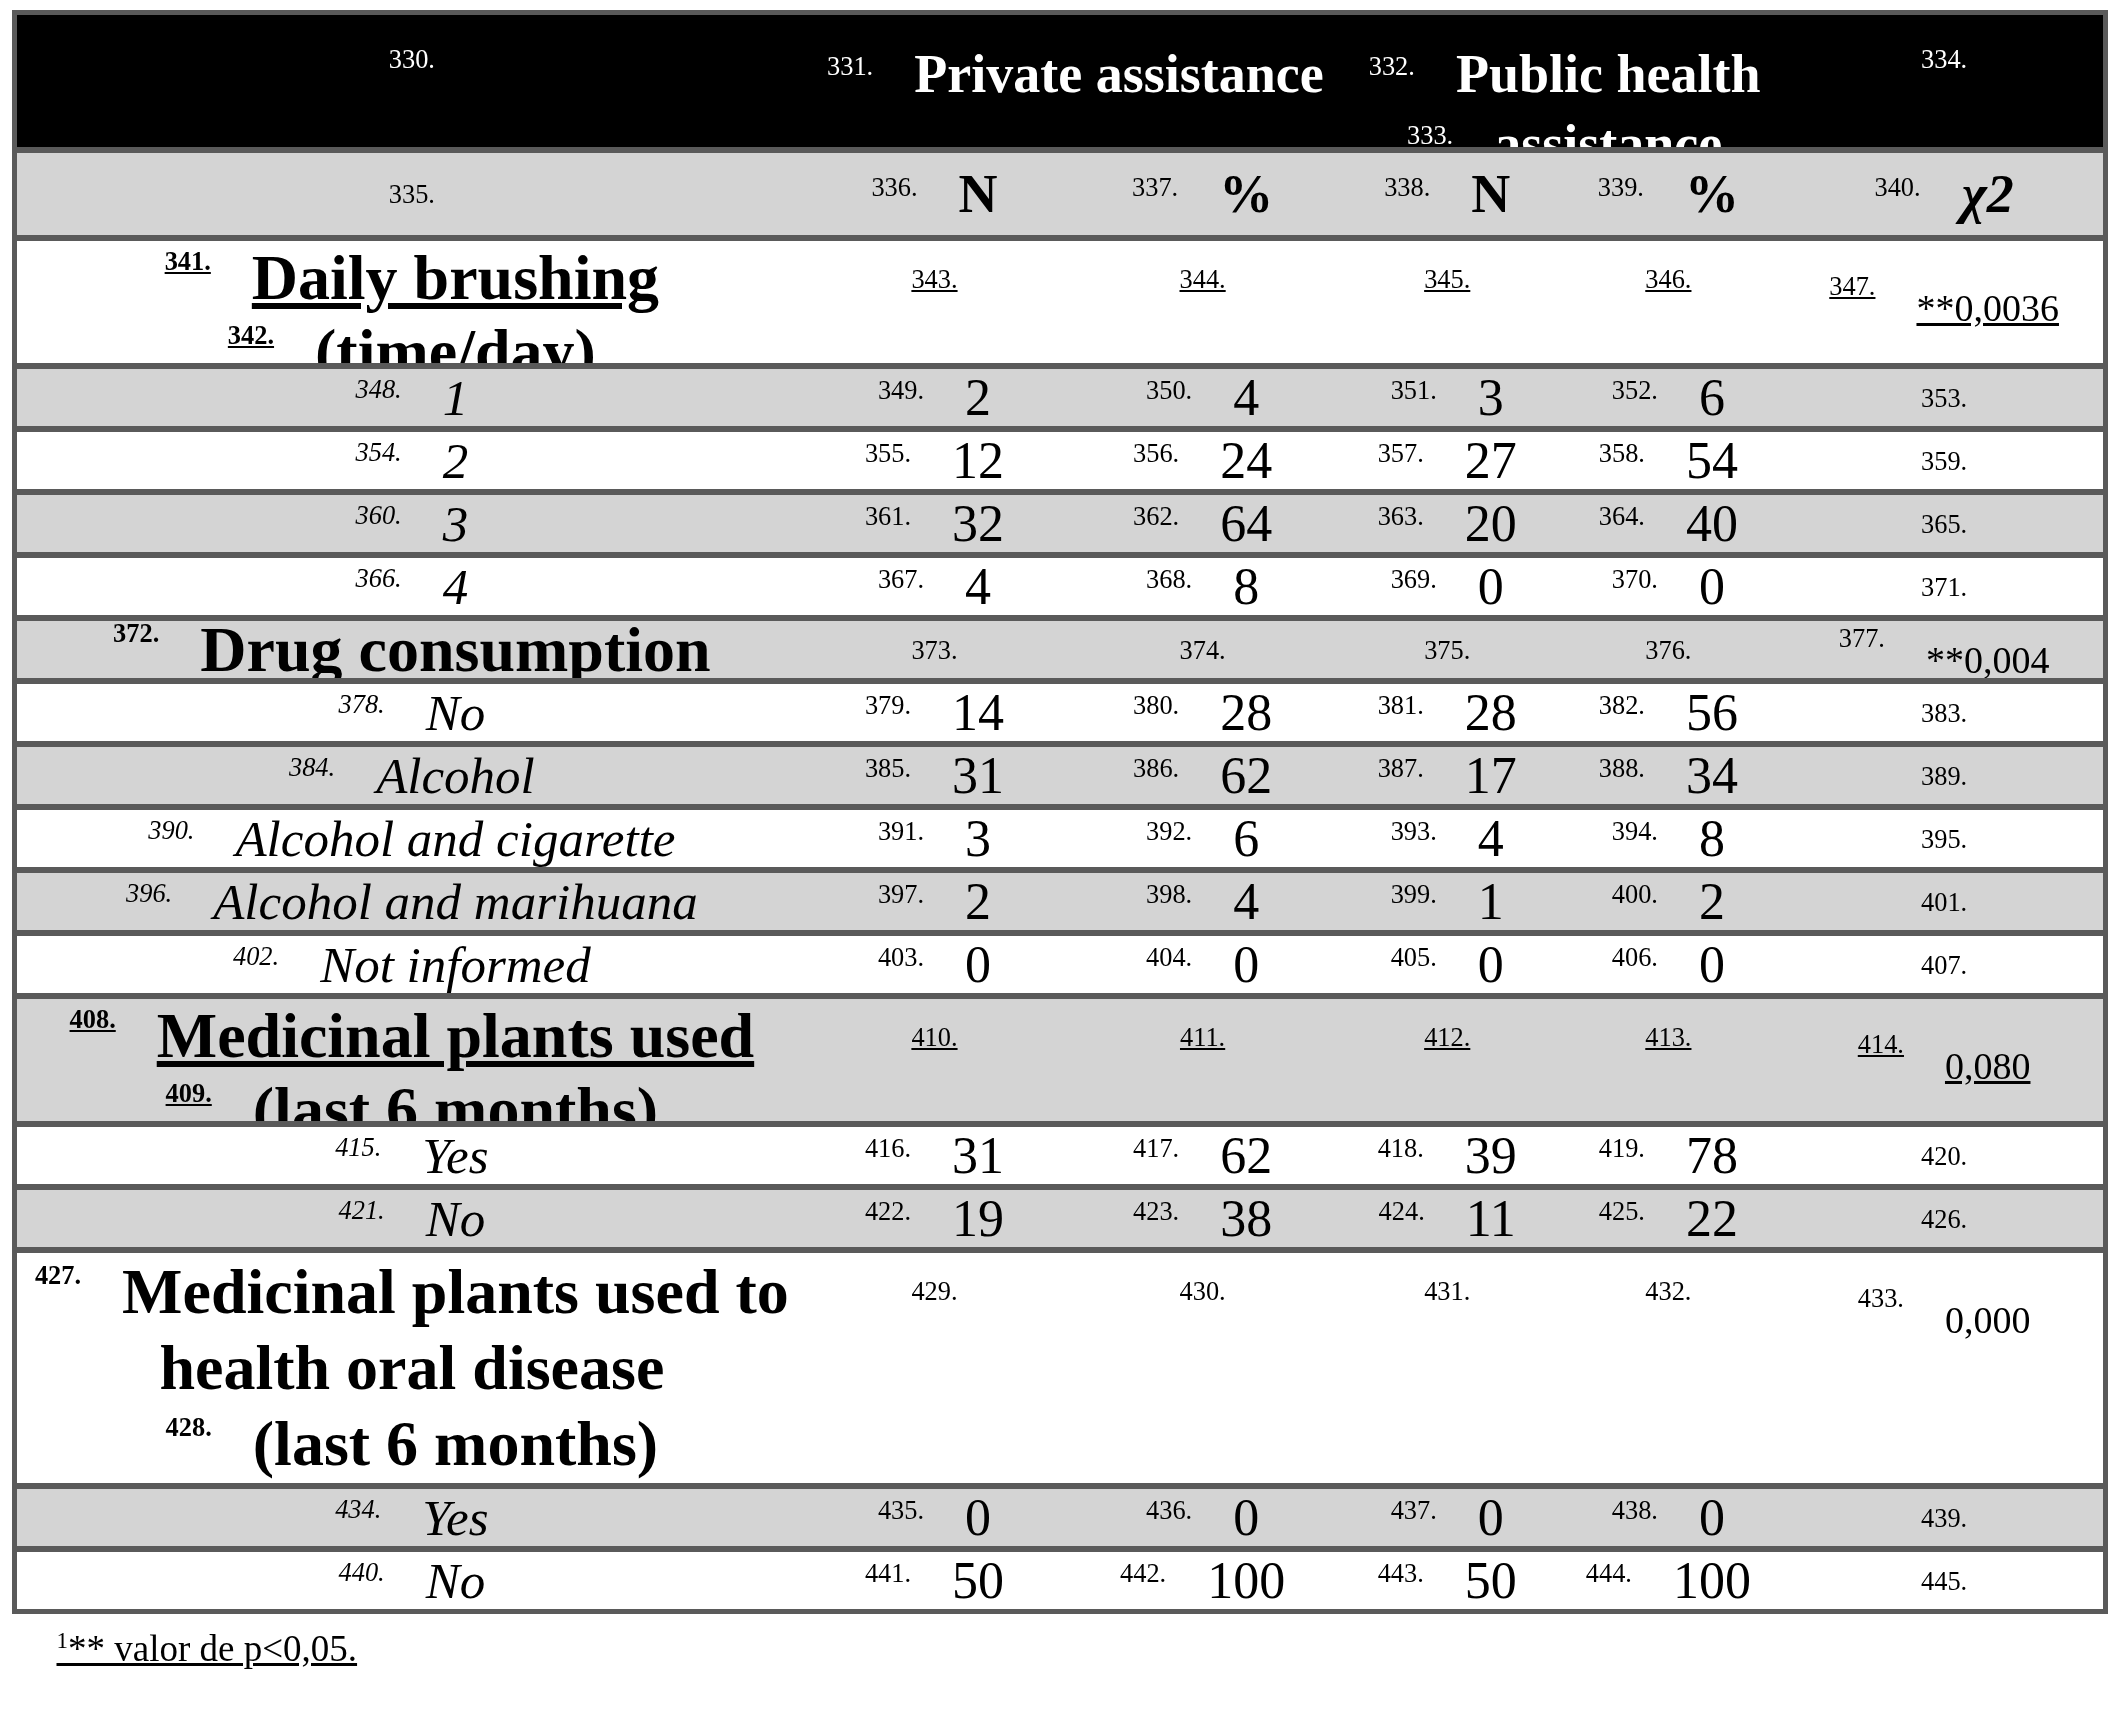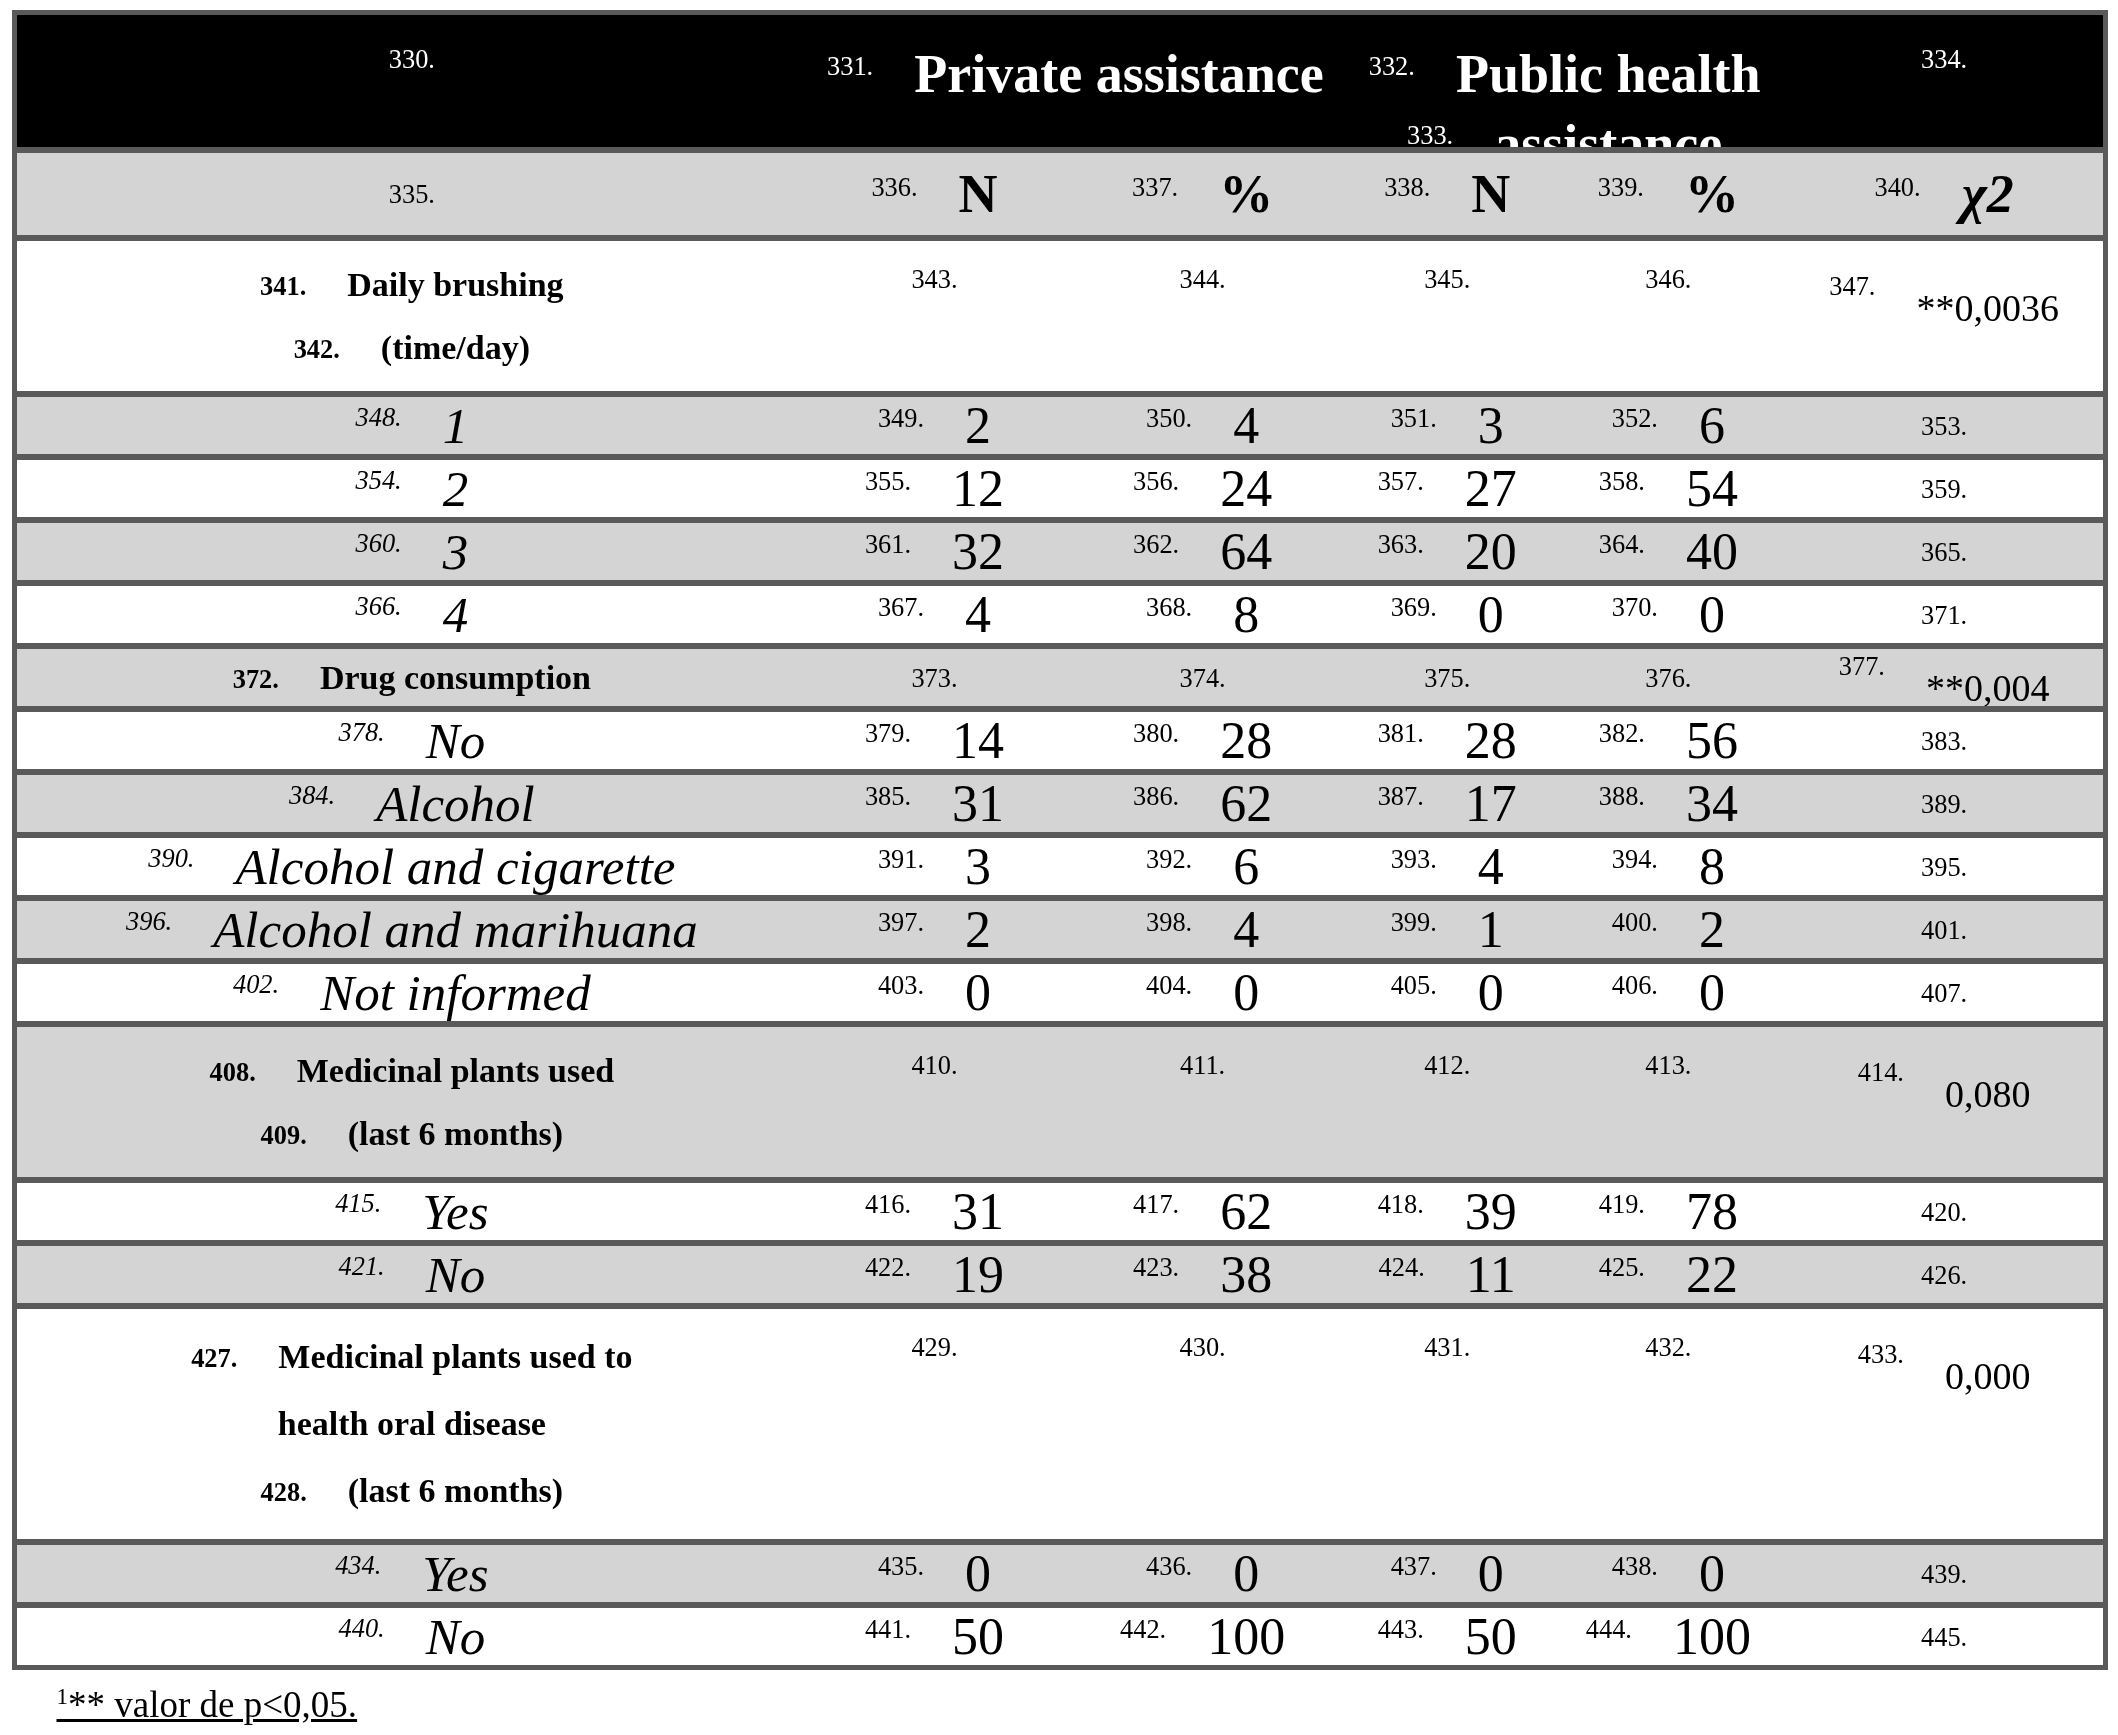--- a/index.html
+++ b/index.html
@@ -23,21 +23,21 @@
     display:grid;
     grid-template-columns:1398fr 450fr 498fr 367fr 415fr 560fr;
     align-items:stretch;
   }
   .table > .row + .row{border-top:6.3px solid var(--sep);}
   .row.header{background:var(--hdr-bg);color:#fff;height:132px;}
   .row.subheader{height:88px;}
   .row.gray{background:var(--gray);}
   .row.white{background:#ffffff;}
   .row.h1{height:63px;}
-  .row.h2{height:156px;}
+  .row.h2{height:128px;text-decoration:underline;}
   .row.h3{height:236px;}
 
   .cell{
     display:flex;flex-direction:column;
     align-items:center;justify-content:center;
     overflow:hidden;
   }
   .span2{grid-column:span 2;}
 
   .pair{
@@ -55,21 +55,21 @@
   .row.header .cell{justify-content:flex-start;padding-top:31px;row-gap:12.6px;}
   .hdrtext{font-size:54px;font-weight:bold;line-height:1.05;white-space:nowrap;}
 
   
   .subval{font-size:54px;font-weight:bold;line-height:1;white-space:nowrap;}
   .chi-italic{font-style:italic;}
 
   
   .label-cell{justify-content:space-evenly;row-gap:0;}
   .row.h1 .label-cell{justify-content:center;}
-  .section-text{font-weight:bold;font-size:34px;}
+  .section-text{font-weight:bold;font-size:64px;}
   .cat-text{font-style:italic;font-size:51px;}
   .cat-num{font-style:italic;}
   .section-num{font-weight:bold;}
   .chival{font-size:38px;margin-top:20px;}
   
   .row.h2 .cell:not(.label-cell),
   .row.h3 .cell:not(.label-cell){justify-content:flex-start;padding-top:25px;}
 
   .footnote{
     margin:15px 0 0 45px;

